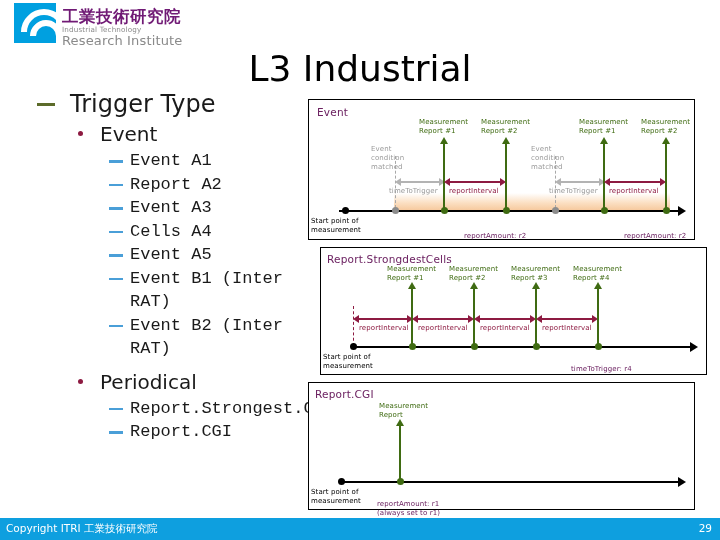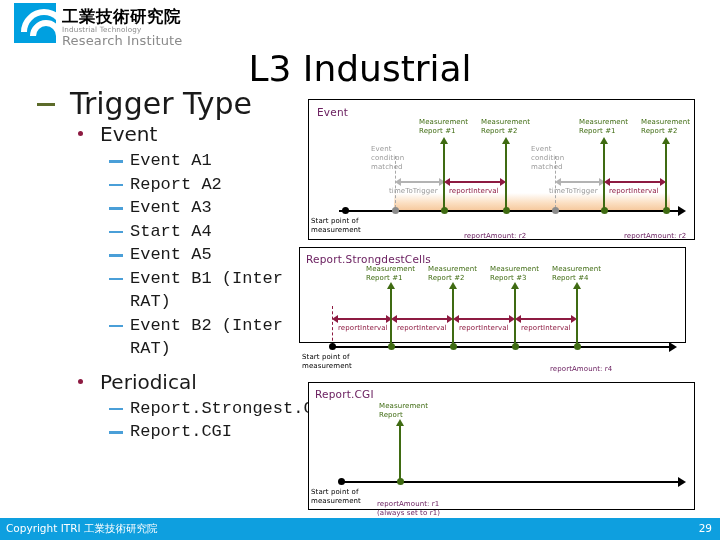--- a/index.html
+++ b/index.html
@@ -10,31 +10,31 @@
     position:relative;
     overflow:hidden;
   }
   .slide{position:absolute;left:0;top:0;width:720px;height:540px;}
 
   
   .logo{position:absolute;left:14px;top:3px;width:165px;height:40px;}
   .logo-mark{position:absolute;left:0;top:0;width:42px;height:40px;background:#00a0e0;overflow:hidden;}
   .logo-mark .arc1{position:absolute;left:7px;top:6px;width:34px;height:34px;border:6px solid #ffffff;border-radius:50%;border-right-color:transparent;border-bottom-color:transparent;transform:rotate(45deg);}
   .logo-mark .arc2{position:absolute;left:16px;top:17px;width:20px;height:20px;border:6px solid #ffffff;border-radius:50%;border-right-color:transparent;border-bottom-color:transparent;transform:rotate(45deg);}
-  .logo-cn{position:absolute;left:48px;top:3px;font-size:16.5px;font-weight:bold;color:#000000;letter-spacing:.5px;white-space:nowrap;}
+  .logo-cn{position:absolute;left:48px;top:3px;font-size:16.5px;font-weight:bold;color:#701a75;letter-spacing:.5px;white-space:nowrap;}
   .logo-en1{position:absolute;left:48px;top:22px;font-size:7.2px;color:#8a8a8a;white-space:nowrap;letter-spacing:.15px;}
   .logo-en2{position:absolute;left:48px;top:30px;font-size:13px;color:#8a8a8a;white-space:nowrap;letter-spacing:.15px;}
 
   
   .title{position:absolute;left:0;top:48px;width:720px;text-align:center;
          font-size:36px;color:#000000;font-weight:400;letter-spacing:0px;}
 
   
   .bullets{position:absolute;left:34px;top:90px;width:300px;}
-  .lvl1{position:relative;font-size:30px;color:#1a1a1a;padding-left:36px;margin-bottom:3px;line-height:28px;}
+  .lvl1{position:relative;font-size:24px;color:#1a1a1a;padding-left:36px;margin-bottom:3px;line-height:28px;}
   .lvl1 .dash{position:absolute;left:3px;top:13px;width:18px;height:3px;background:#5c6b2a;}
   .lvl2{position:relative;font-size:20px;color:#1a1a1a;padding-left:66px;margin-bottom:2px;line-height:26px;}
   .lvl2 .dot{position:absolute;left:44px;top:10px;width:5px;height:5px;border-radius:50%;background:#8d1a41;}
   .lvl3{position:relative;font-size:17px;color:#1a1a1a;padding-left:96px;line-height:23.5px;font-family:Liberation Mono, monospace;}
   .lvl3 .dash{position:absolute;left:75px;top:11px;width:14px;height:2.5px;background:#4a9fd8;}
 
   
   .dbox{position:absolute;border:1.2px solid #000000;background:#ffffff;box-sizing:border-box;}
   .dlabel{position:absolute;font-size:10.5px;color:#6b2060;letter-spacing:.2px;}
 
@@ -106,21 +106,21 @@
     <div class="lvl3">
       <span class="dash"></span>
       <span>Report A2</span>
     </div>
     <div class="lvl3">
       <span class="dash"></span>
       <span>Event A3</span>
     </div>
     <div class="lvl3">
       <span class="dash"></span>
-      <span>Start A4</span>
+      <span>Cells A4</span>
     </div>
     <div class="lvl3">
       <span class="dash"></span>
       <span>Event A5</span>
     </div>
     <div class="lvl3">
       <span class="dash"></span>
       <span>Event B1 (Inter RAT)</span>
     </div>
     <div class="lvl3">
@@ -211,21 +211,21 @@
     <div class="dot-green" style="left:353.5px;top:107px;"></div>
     <div class="t-green" style="left:332px;top:18px;">Measurement</div>
     <div class="t-green" style="left:332px;top:27px;">Report #2</div>
 
     <div class="t-purple" style="left:315px;top:120px;">reportAmount: r2</div>
 
     <div class="t-black" style="left:2px;top:117px;">Start point of</div>
     <div class="t-black" style="left:2px;top:126px;">measurement</div>
   </div>
 
-  <div class="dbox" style="left:299px;top:247px;width:387px;height:96px;">
+  <div class="dbox" style="left:320px;top:247px;width:387px;height:128px;">
     <div class="dlabel" style="left:6px;top:5px;">Report.StrongdestCells</div>
 
     <div class="vmaroon-dash" style="left:32px;top:58px;height:40px;"></div>
 
     <div class="axis" style="left:30px;top:98px;width:339px;"></div>
     <div class="axis-head" style="left:369px;top:94px;"></div>
     <div class="dot-black" style="left:29px;top:95px;"></div>
 
     <div class="hmar" style="left:38px;top:70px;width:48px;"></div>
     <div class="hmar-tail" style="left:32px;top:67px;"></div>
@@ -264,21 +264,21 @@
     <div class="hmar-tail" style="left:215px;top:67px;"></div>
     <div class="hmar-head" style="left:271px;top:67px;"></div>
     <div class="t-mar" style="left:221px;top:76px;">reportInterval</div>
 
     <div class="vgreen" style="left:276px;top:40px;height:58px;"></div>
     <div class="vgreen-head" style="left:272.5px;top:34px;"></div>
     <div class="dot-green" style="left:273.5px;top:95px;"></div>
     <div class="t-green" style="left:252px;top:17px;">Measurement</div>
     <div class="t-green" style="left:252px;top:26px;">Report #4</div>
 
-    <div class="t-purple" style="left:250px;top:105px;">reportAmount: r4</div>
+    <div class="t-purple" style="left:250px;top:105px;">timeToTrigger: r4</div>
 
     <div class="t-black" style="left:2px;top:105px;">Start point of</div>
     <div class="t-black" style="left:2px;top:114px;">measurement</div>
   </div>
 
   <div class="dbox" style="left:308px;top:382px;width:387px;height:128px;">
     <div class="dlabel" style="left:6px;top:5px;">Report.CGI</div>
 
     <div class="axis" style="left:30px;top:98px;width:339px;"></div>
     <div class="axis-head" style="left:369px;top:94px;"></div>

